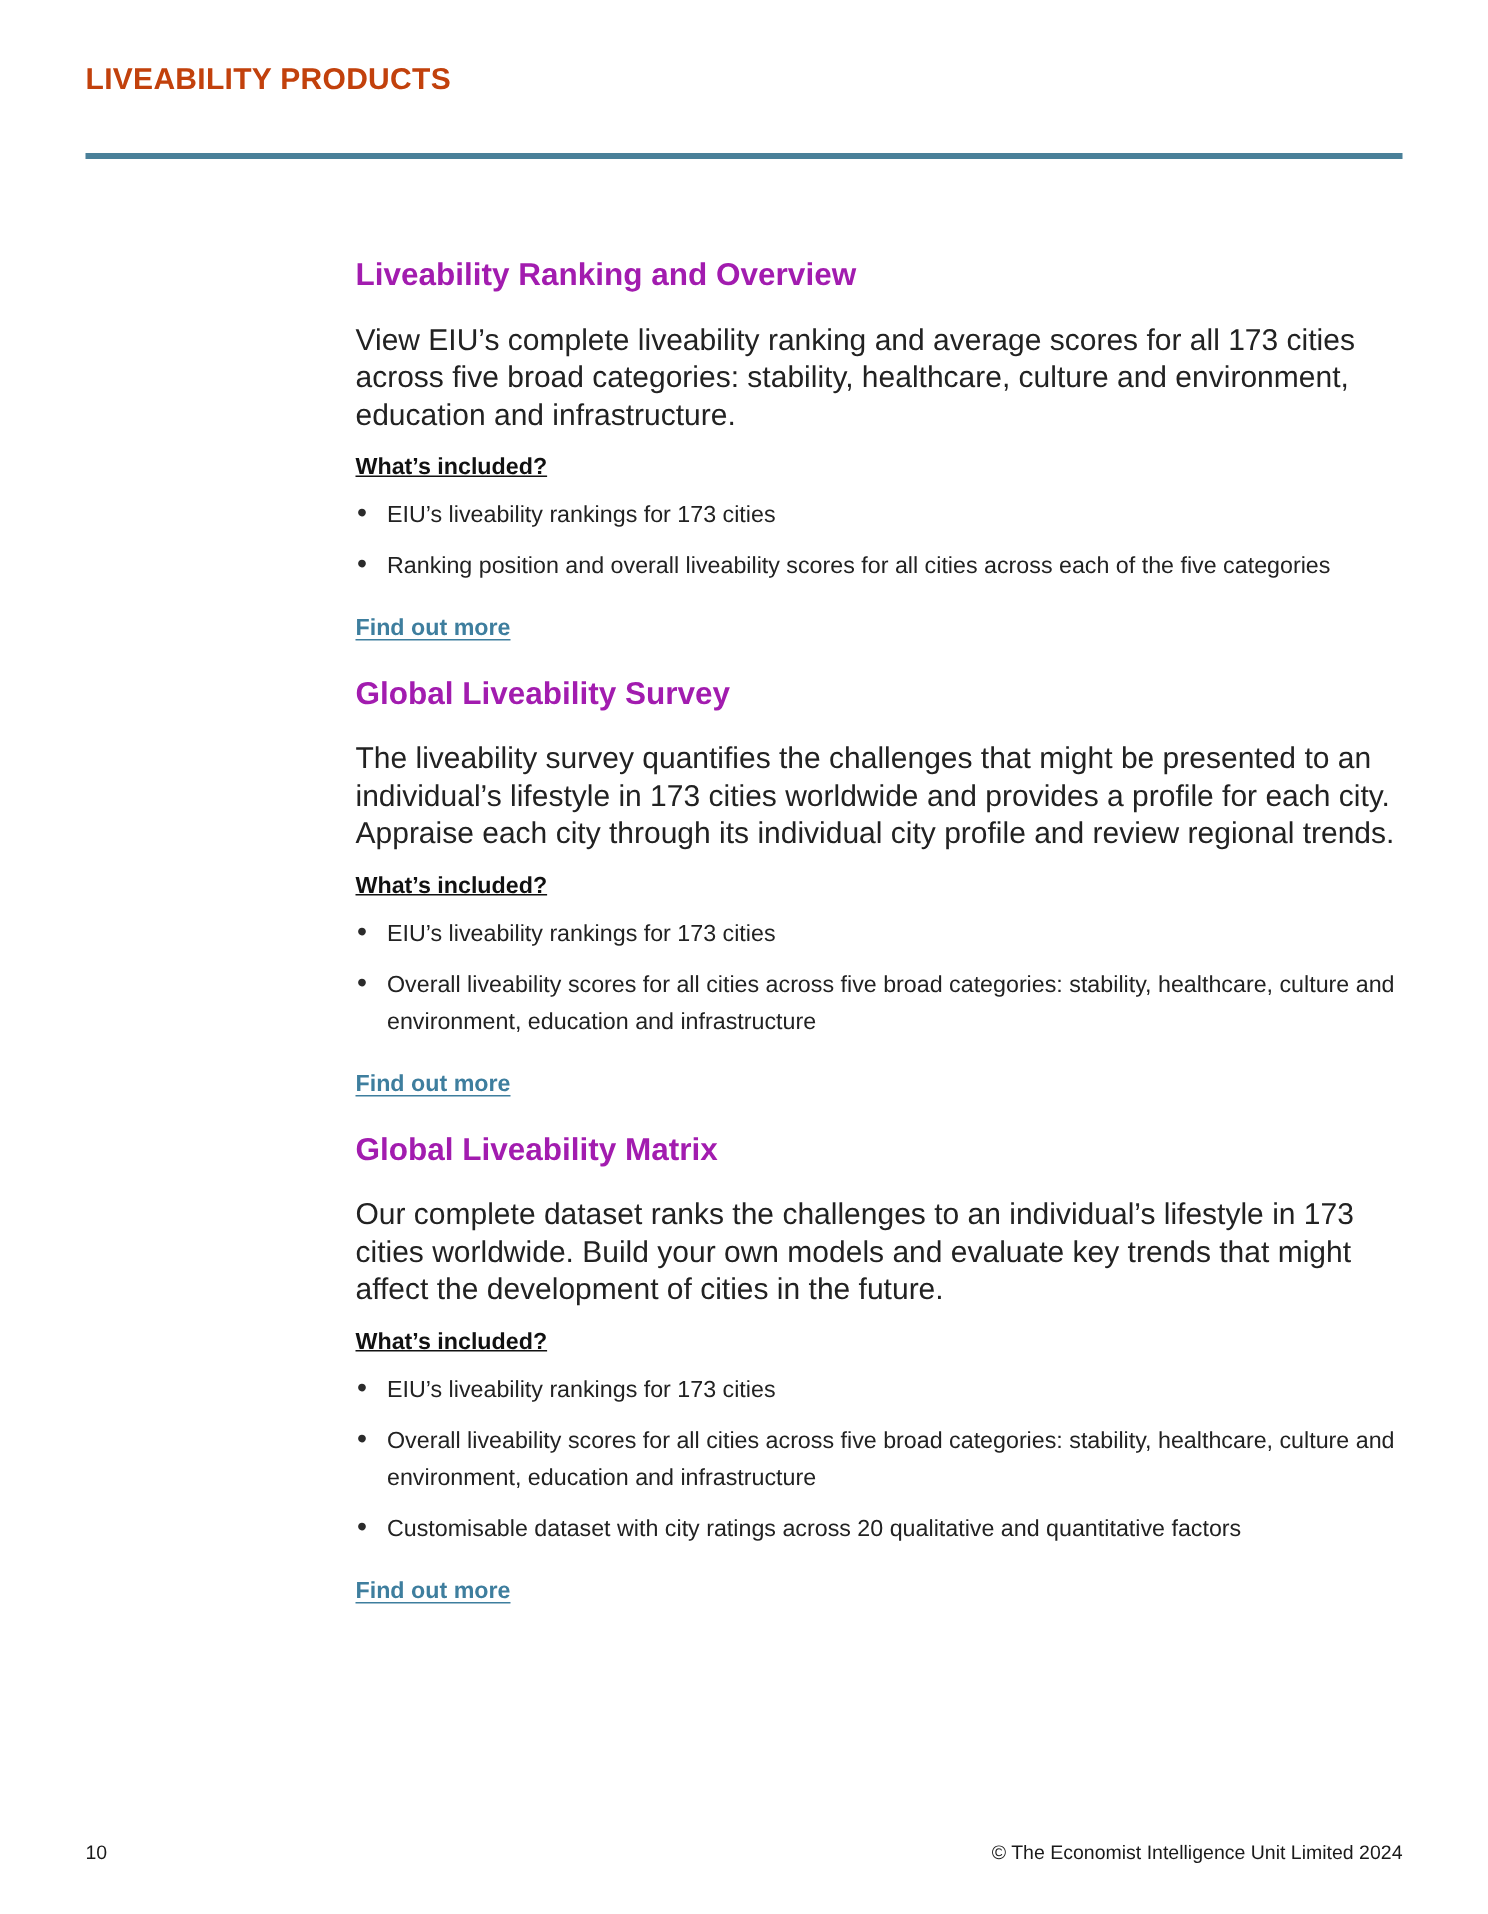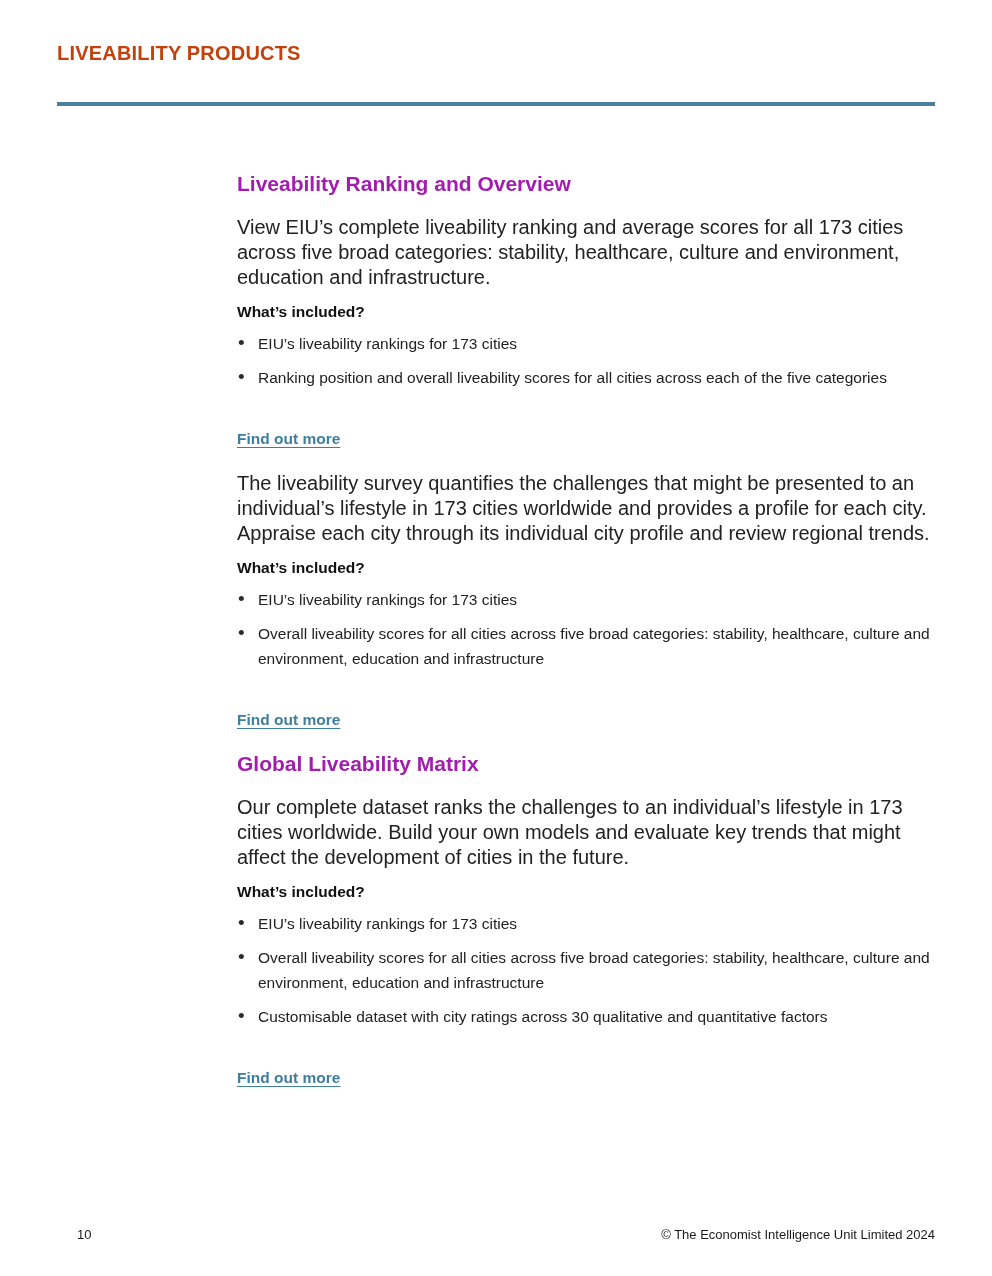--- a/index.html
+++ b/index.html
@@ -48,20 +48,21 @@
     font-size: 20px;
     line-height: 25px;
     margin-bottom: 13px;
     color: #222222;
   }
   .section p.included {
     font-size: 15.5px;
     font-weight: 700;
     color: #111111;
     margin-bottom: 10px;
+    text-decoration: underline;
   }
   .section ul {
     list-style: none;
     margin-bottom: 16px;
   }
   .section ul li {
     position: relative;
     padding-left: 21px;
     font-size: 15.5px;
     line-height: 25px;
@@ -77,35 +78,34 @@
     font-size: 19px;
     color: #2b2b2b;
   }
   .find-link {
     display: inline-block;
     font-size: 15.5px;
     font-weight: 700;
     color: #3e7e9e;
     text-decoration: underline;
     text-underline-offset: 3px;
-    margin-top: 24px;
+    margin-top: 4px;
     margin-bottom: 23px;
     cursor: pointer;
   }
   .page-footer {
     position: absolute;
     left: 57px;
     right: 57px;
     bottom: 34px;
     display: flex;
     justify-content: space-between;
     align-items: flex-end;
     font-size: 13px;
     color: #1a1a1a;
-    margin-left: 20px;
   }
 </style>
 </head>
 <body>
 
 <header class="page-header">
   <h1>LIVEABILITY PRODUCTS</h1>
 </header>
 
 <div class="rule"></div>
@@ -117,37 +117,38 @@
     <p class="desc">View EIU’s complete liveability ranking and average scores for all 173 cities across five broad categories: stability, healthcare, culture and environment, education and infrastructure.</p>
     <p class="included">What’s included?</p>
     <ul>
       <li>EIU’s liveability rankings for 173 cities</li>
       <li>Ranking position and overall liveability scores for all cities across each of the five categories</li>
     </ul>
     <a class="find-link">Find out more</a>
   </section>
 
   <section class="section">
+    <h2>Global Liveability Survey</h2>
     <p class="desc">The liveability survey quantifies the challenges that might be presented to an individual’s lifestyle in 173 cities worldwide and provides a profile for each city. Appraise each city through its individual city profile and review regional trends.</p>
     <p class="included">What’s included?</p>
     <ul>
       <li>EIU’s liveability rankings for 173 cities</li>
       <li>Overall liveability scores for all cities across five broad categories: stability, healthcare, culture and environment, education and infrastructure</li>
     </ul>
     <a class="find-link">Find out more</a>
   </section>
 
   <section class="section">
     <h2>Global Liveability Matrix</h2>
     <p class="desc">Our complete dataset ranks the challenges to an individual’s lifestyle in 173 cities worldwide. Build your own models and evaluate key trends that might affect the development of cities in the future.</p>
     <p class="included">What’s included?</p>
     <ul>
       <li>EIU’s liveability rankings for 173 cities</li>
       <li>Overall liveability scores for all cities across five broad categories: stability, healthcare, culture and environment, education and infrastructure</li>
-      <li>Customisable dataset with city ratings across 30 qualitative and quantitative factors</li>
+      <li>Customisable dataset with city ratings across 20 qualitative and quantitative factors</li>
     </ul>
     <a class="find-link">Find out more</a>
   </section>
 
 </main>
 
 <footer class="page-footer">
   <span>10</span>
   <span>© The Economist Intelligence Unit Limited 2024</span>
 </footer>

